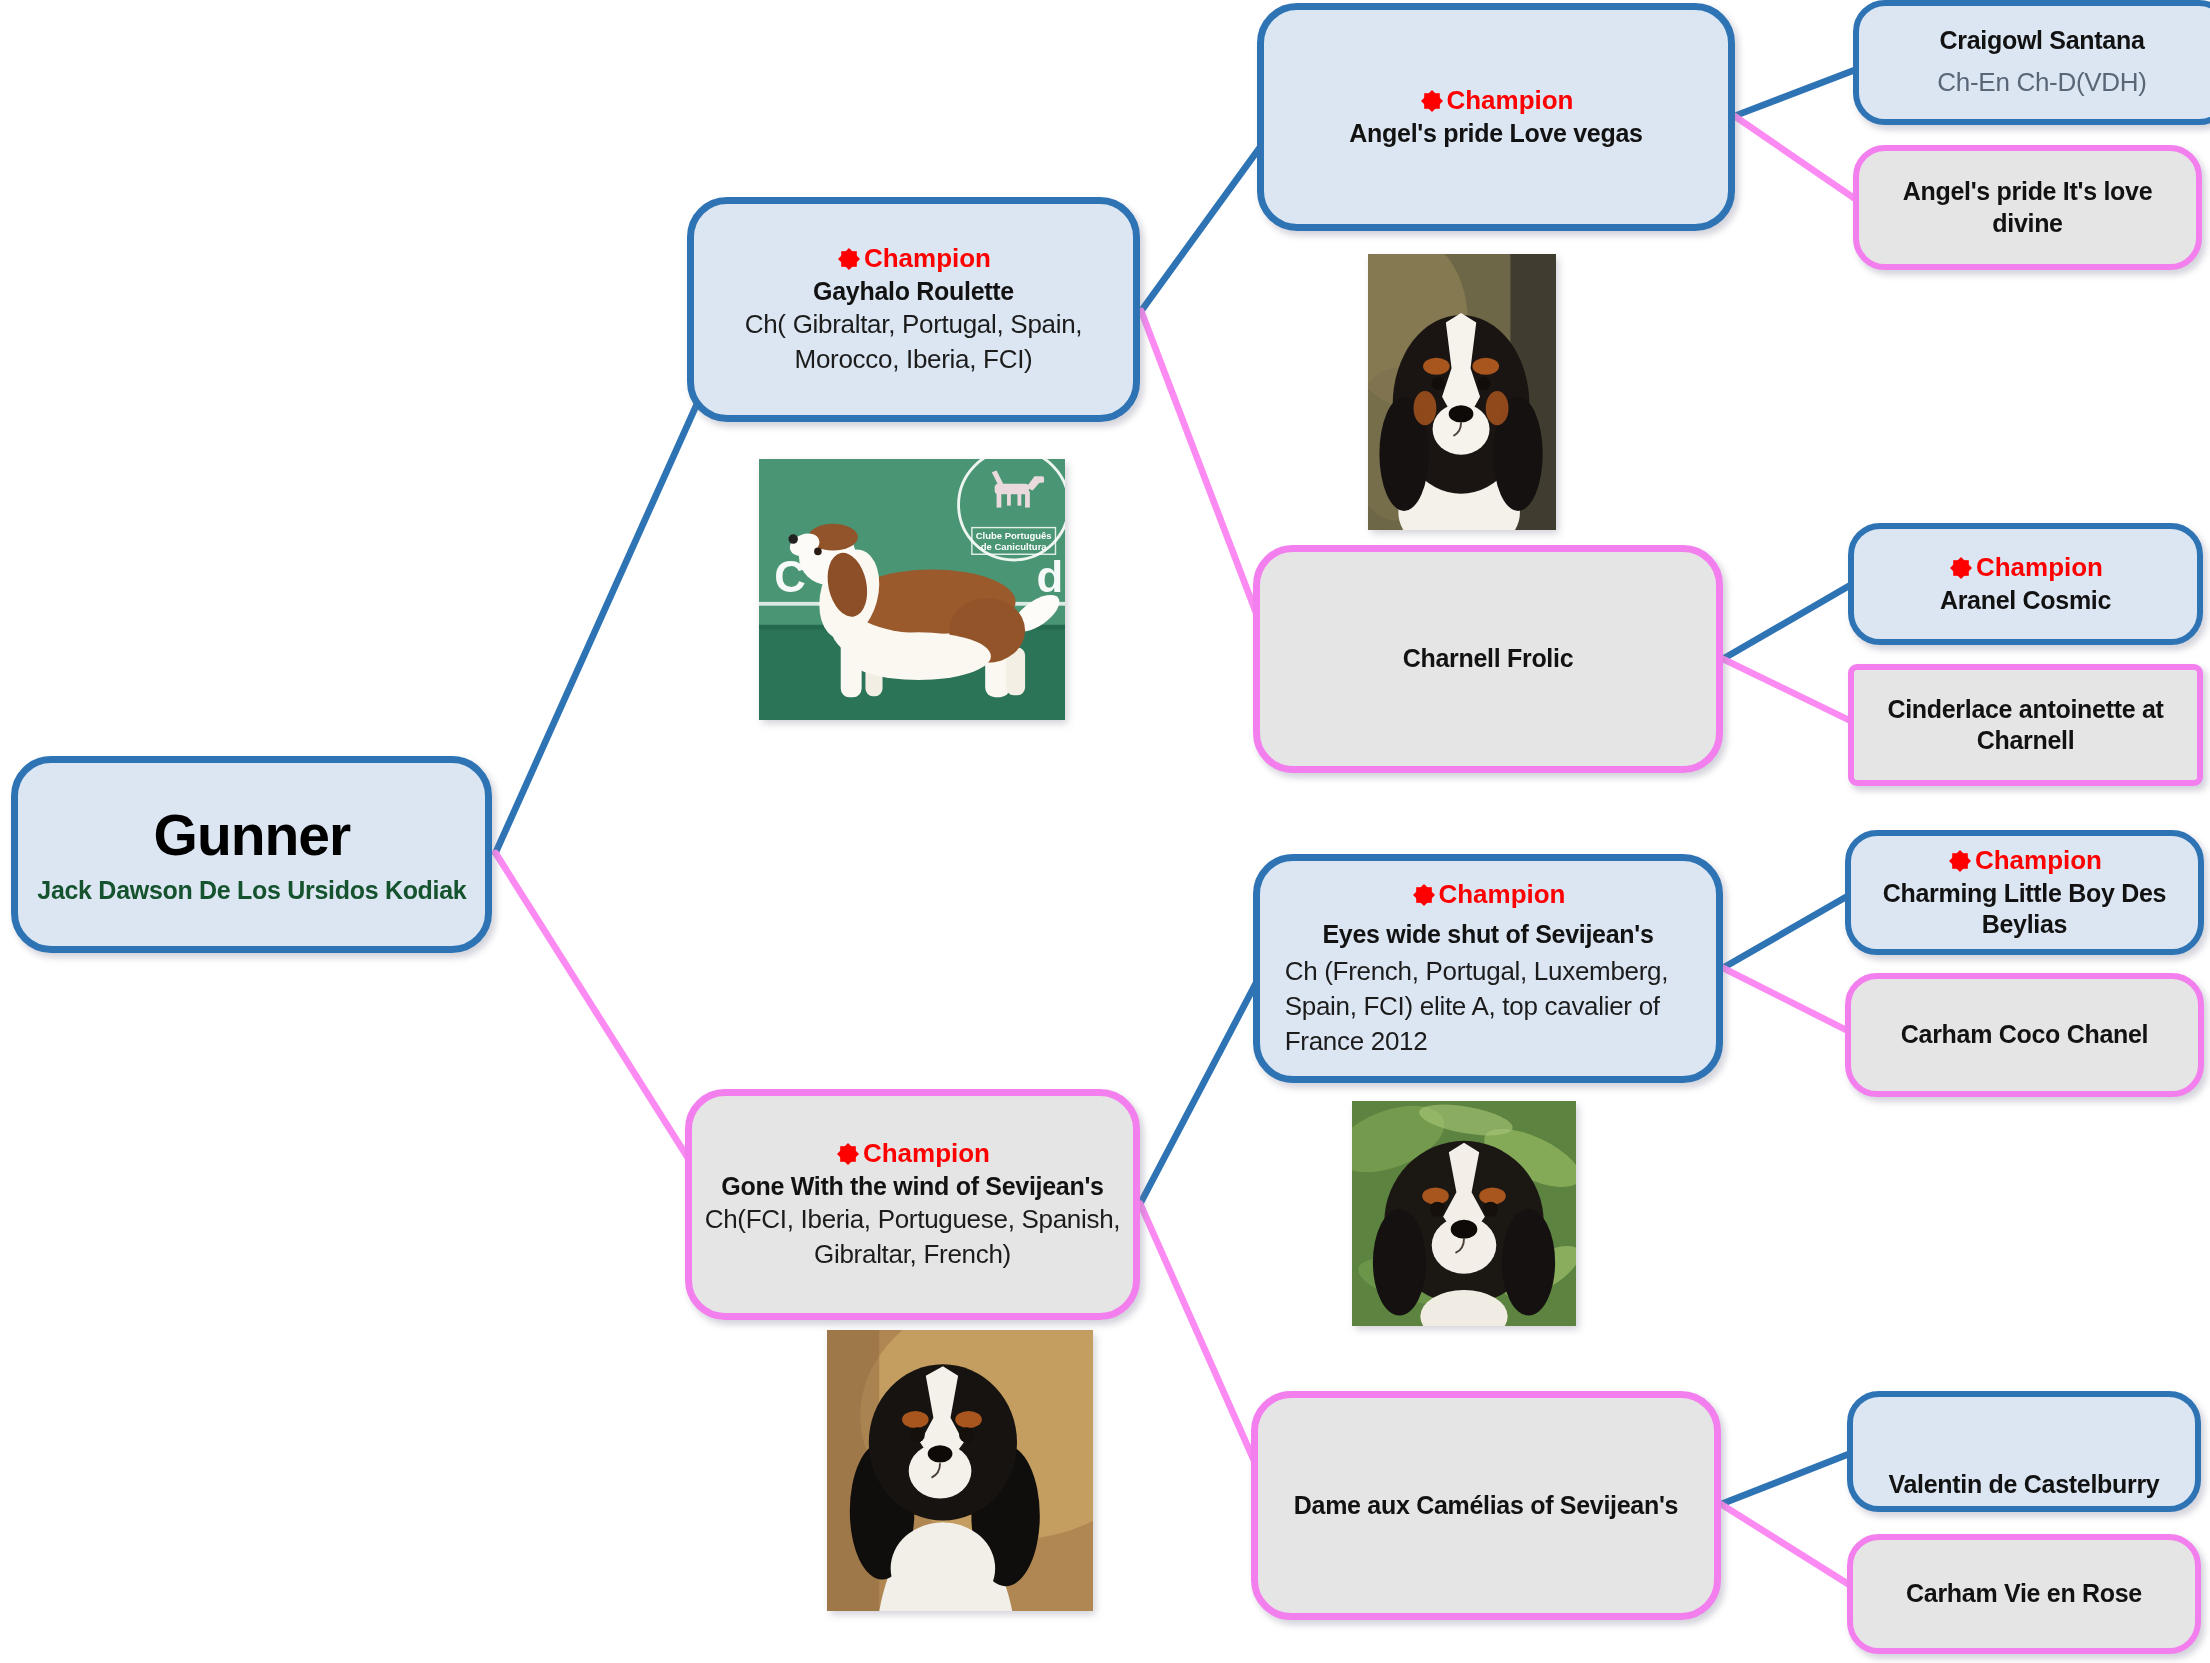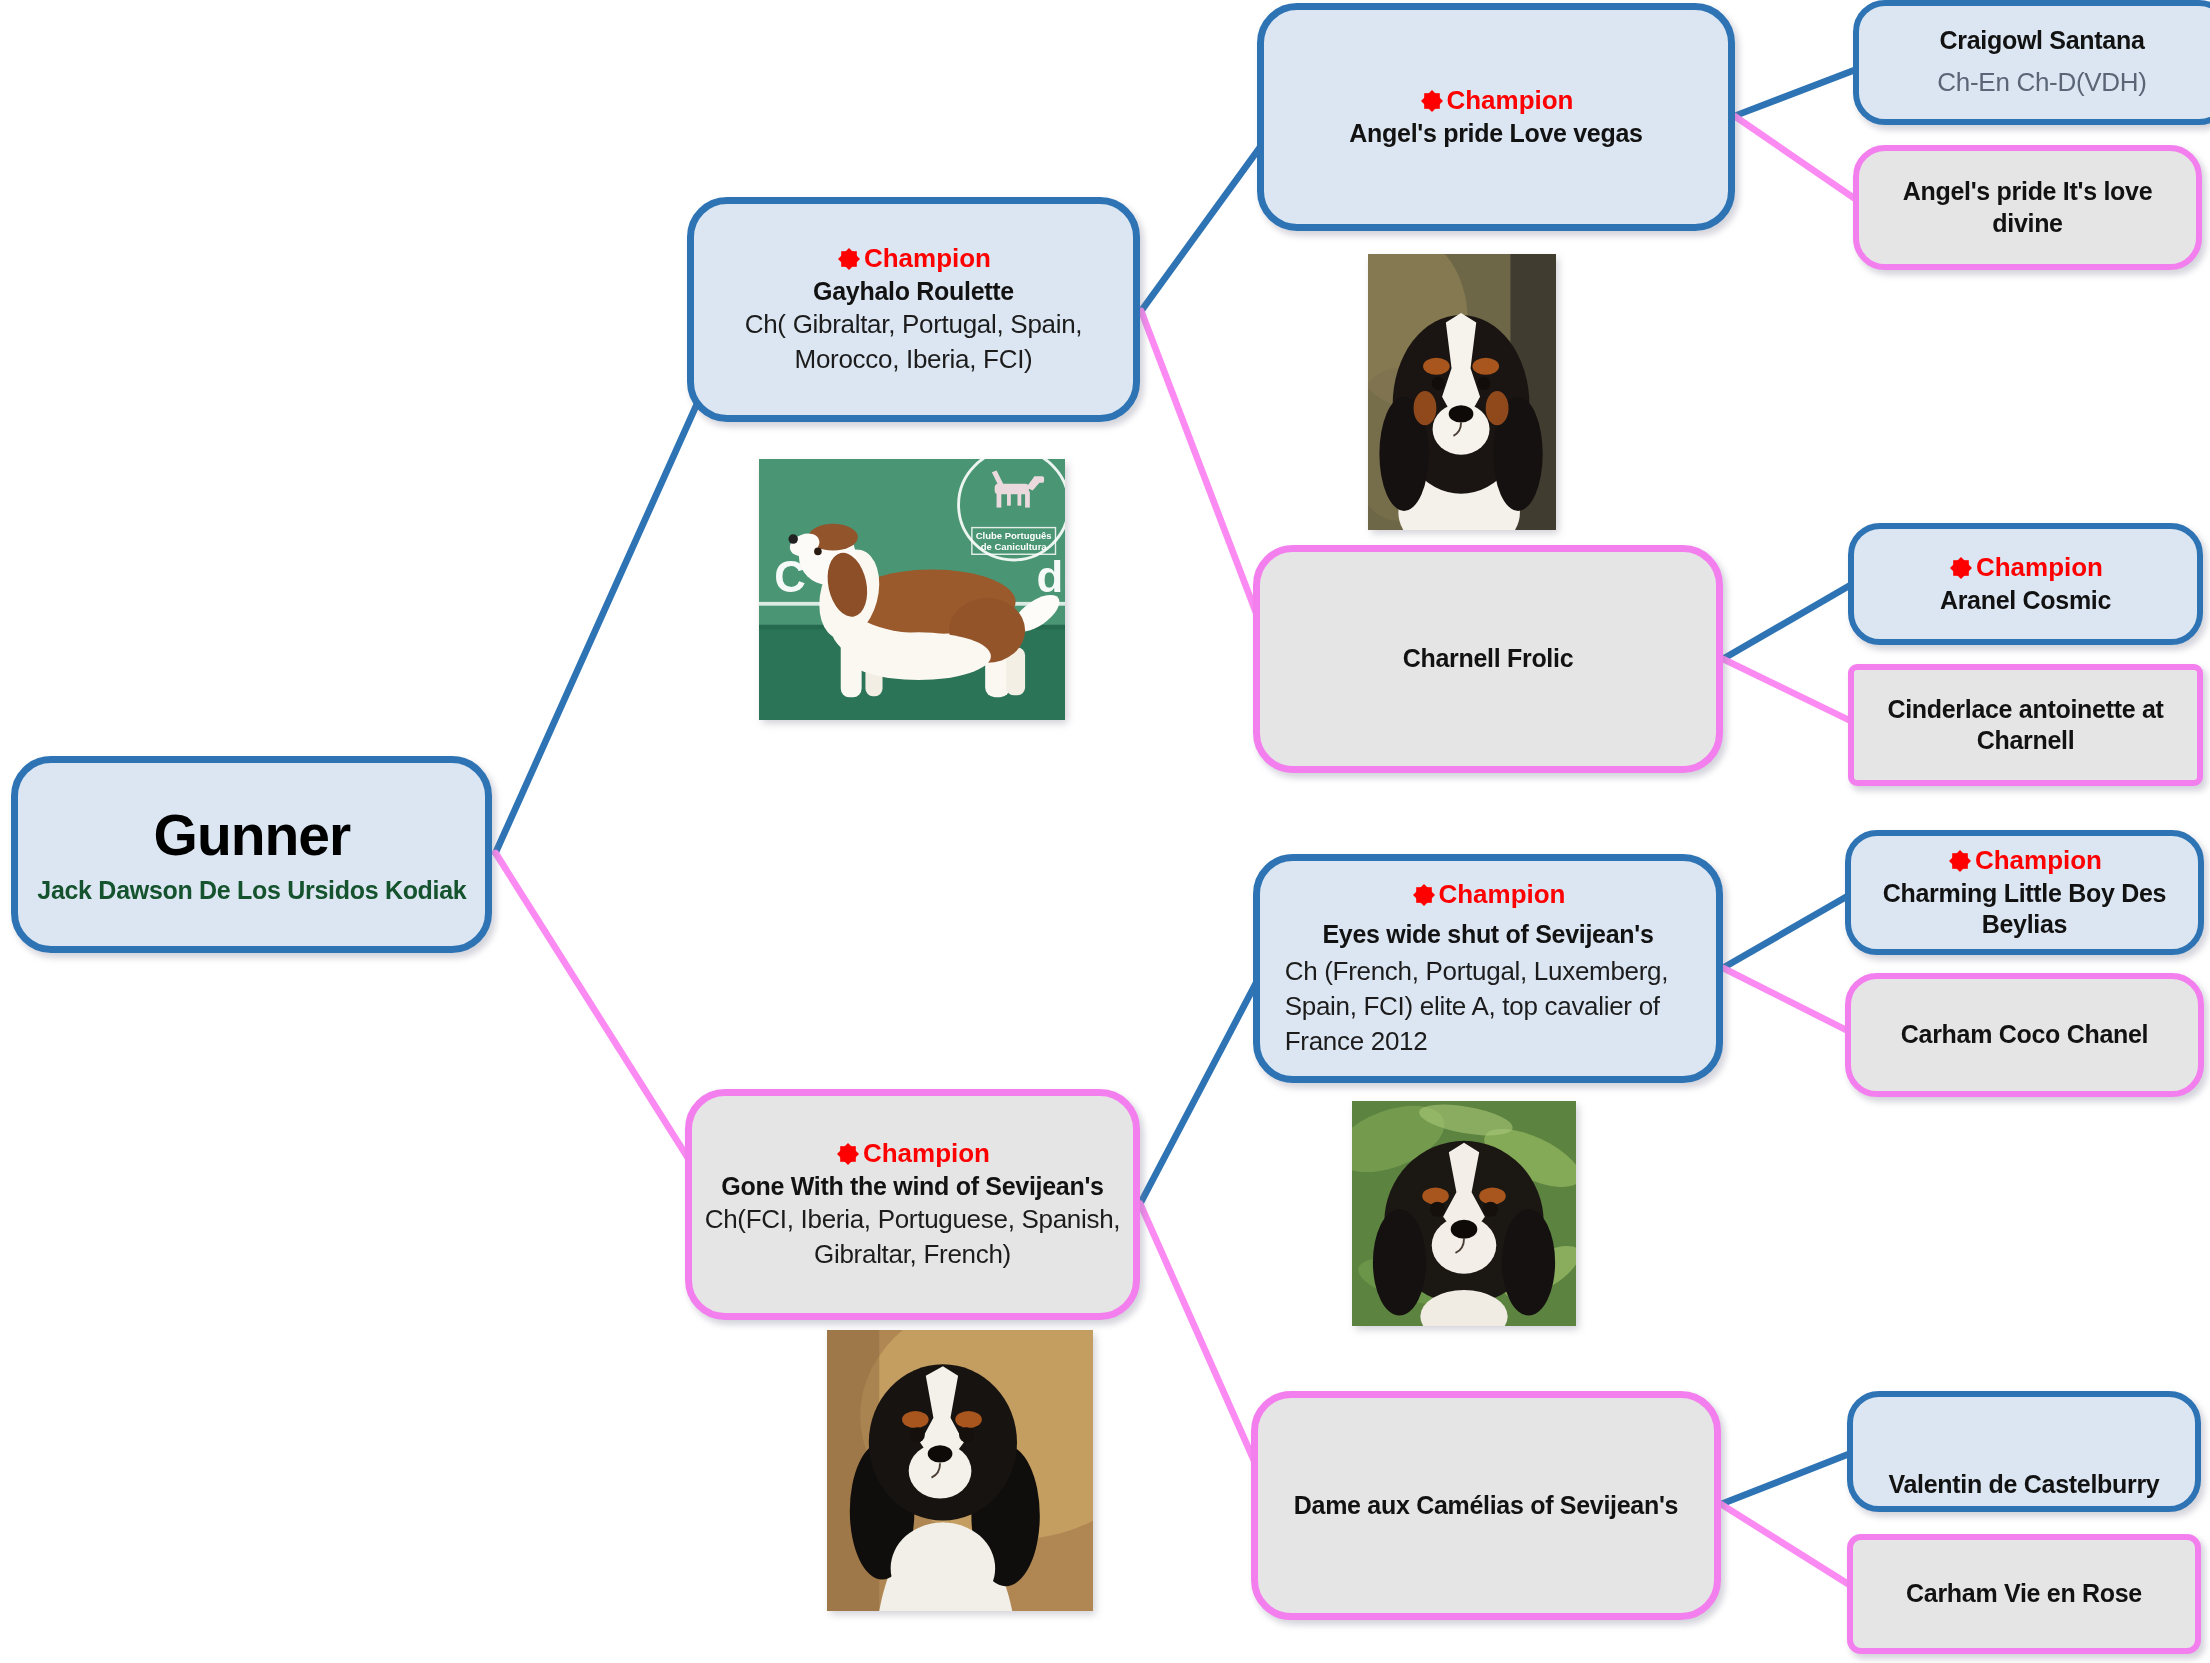--- a/index.html
+++ b/index.html
@@ -45,21 +45,21 @@
   #node-charnell{left:1253px;top:545px;width:470px;height:228px;}
   #node-eyes{left:1253px;top:854px;width:470px;height:229px;}
   #node-dame{left:1251px;top:1391px;width:470px;height:229px;}
   #node-craigowl{left:1853px;top:0;width:378px;height:125px;}
   #node-lovedivine{left:1853px;top:145px;width:349px;height:125px;}
   #node-aranel{left:1848px;top:523px;width:355px;height:122px;}
   #node-cinderlace{left:1848px;top:664px;width:355px;height:122px;border-radius:9px;}
   #node-charming{left:1845px;top:830px;width:359px;height:125px;}
   #node-cocochanel{left:1845px;top:973px;width:359px;height:124px;}
   #node-valentin{left:1847px;top:1391px;width:354px;height:121px;justify-content:flex-end;}
-  #node-vieenrose{left:1847px;top:1534px;width:354px;height:120px;border-radius:14px;}
+  #node-vieenrose{left:1847px;top:1534px;width:354px;height:120px;}
 
   
   #photo-gayhalo{left:759px;top:459px;width:306px;height:261px;}
   #photo-angels{left:1368px;top:254px;width:188px;height:276px;}
   #photo-eyes{left:1352px;top:1101px;width:224px;height:225px;}
   #photo-gonewind{left:827px;top:1330px;width:266px;height:281px;}
 </style>
 </head>
 <body>
 

